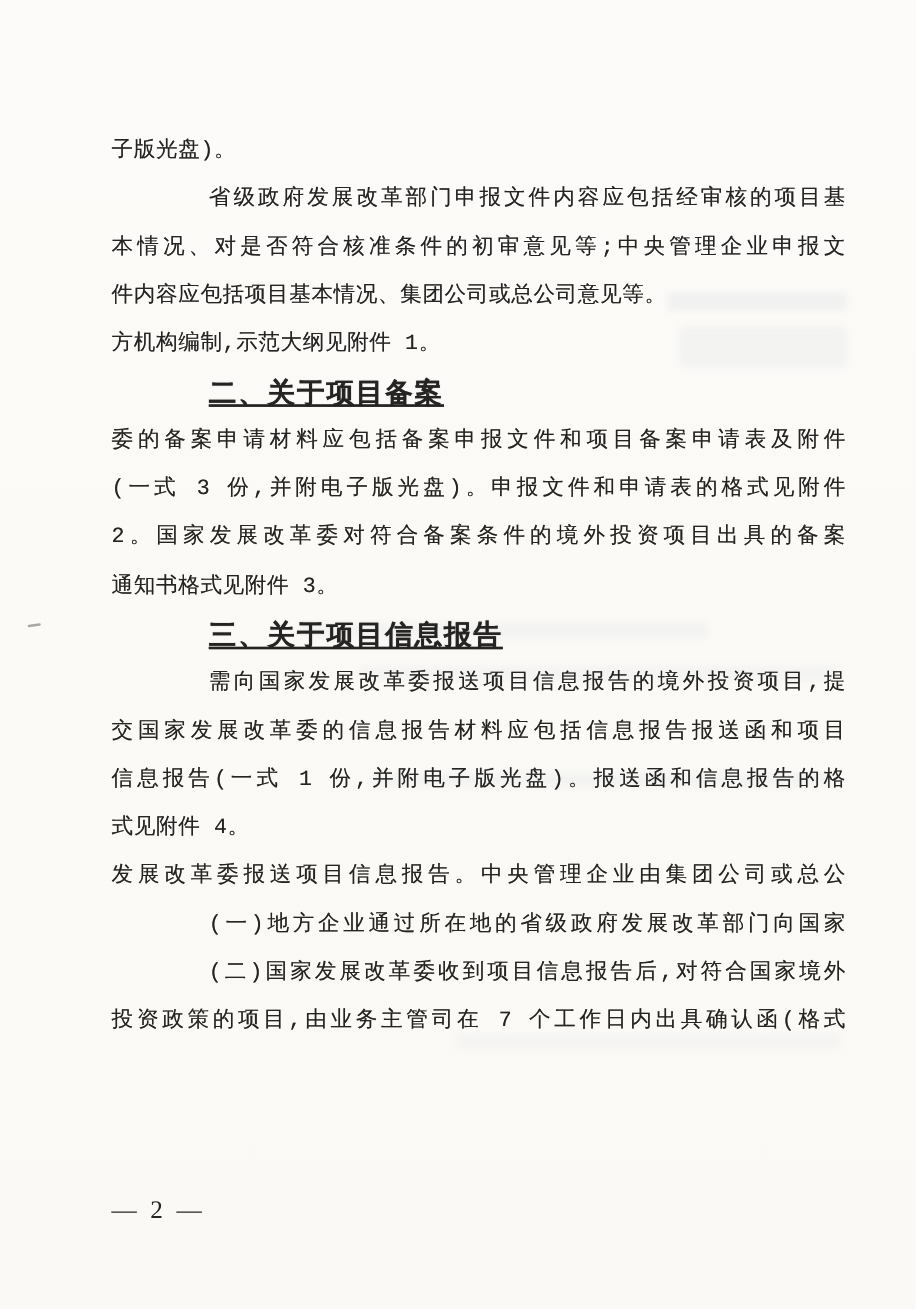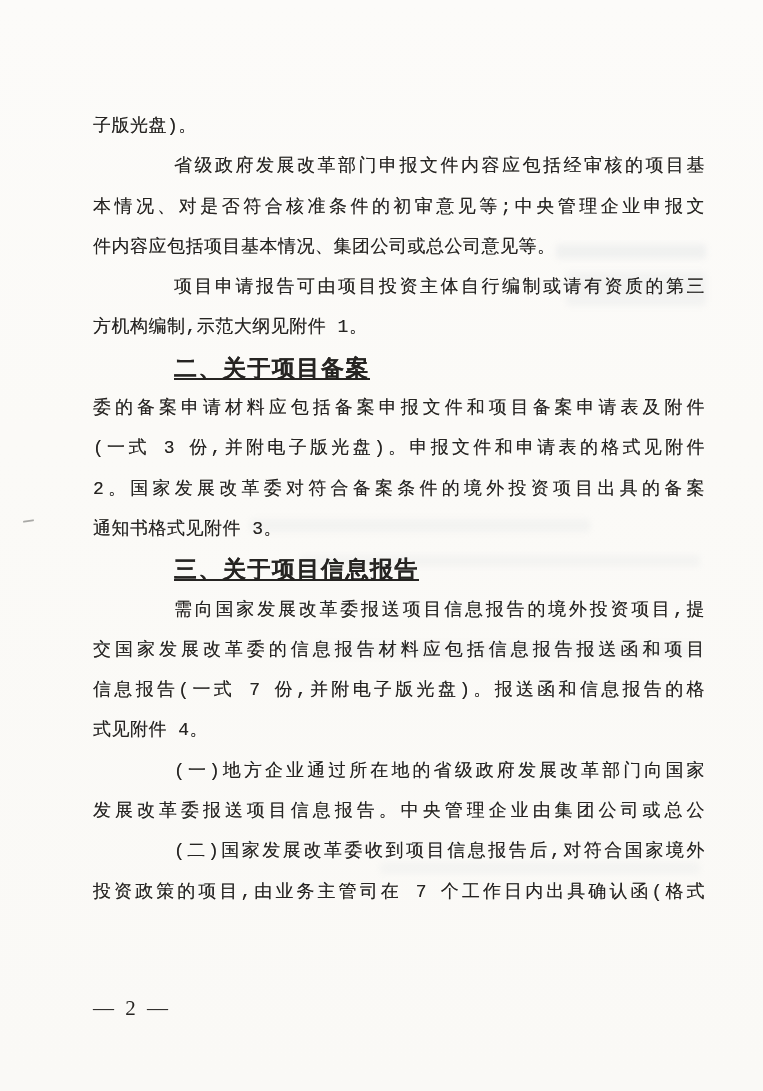--- a/index.html
+++ b/index.html
@@ -104,32 +104,31 @@
   <div class="ghost g4"></div>
   <div class="ghost g5"></div>
   <div class="ghost g6"></div>
   <div class="dash-artifact"></div>
 
   <div class="textblock" id="textblock">
       <div class="line">子版光盘)。</div>
       <div class="line indent fill">省级政府发展改革部门申报文件内容应包括经审核的项目基</div>
       <div class="line fill">本情况、对是否符合核准条件的初审意见等;中央管理企业申报文</div>
       <div class="line">件内容应包括项目基本情况、集团公司或总公司意见等。</div>
-      <div class="line indent fill">项目申请报告可由项目投资主体自行编制或请有资质的第三</div>
       <div class="line">方机构编制,示范大纲见附件 1。</div>
       <div class="line heading indent">二、关于项目备案</div>
       <div class="line fill">委的备案申请材料应包括备案申报文件和项目备案申请表及附件</div>
       <div class="line fill">(一式 3 份,并附电子版光盘)。申报文件和申请表的格式见附件</div>
       <div class="line fill">2。国家发展改革委对符合备案条件的境外投资项目出具的备案</div>
       <div class="line">通知书格式见附件 3。</div>
       <div class="line heading indent">三、关于项目信息报告</div>
       <div class="line indent fill">需向国家发展改革委报送项目信息报告的境外投资项目,提</div>
       <div class="line fill">交国家发展改革委的信息报告材料应包括信息报告报送函和项目</div>
-      <div class="line fill">信息报告(一式 7 份,并附电子版光盘)。报送函和信息报告的格</div>
+      <div class="line fill">信息报告(一式 1 份,并附电子版光盘)。报送函和信息报告的格</div>
       <div class="line">式见附件 4。</div>
+      <div class="line fill">发展改革委报送项目信息报告。中央管理企业由集团公司或总公</div>
       <div class="line indent fill">(一)地方企业通过所在地的省级政府发展改革部门向国家</div>
-      <div class="line fill">发展改革委报送项目信息报告。中央管理企业由集团公司或总公</div>
       <div class="line indent fill">(二)国家发展改革委收到项目信息报告后,对符合国家境外</div>
       <div class="line fill">投资政策的项目,由业务主管司在 7 个工作日内出具确认函(格式</div>
     </div>
 
   <div class="pagenum">— 2 —</div>
 </div>
 
 </body></html>

